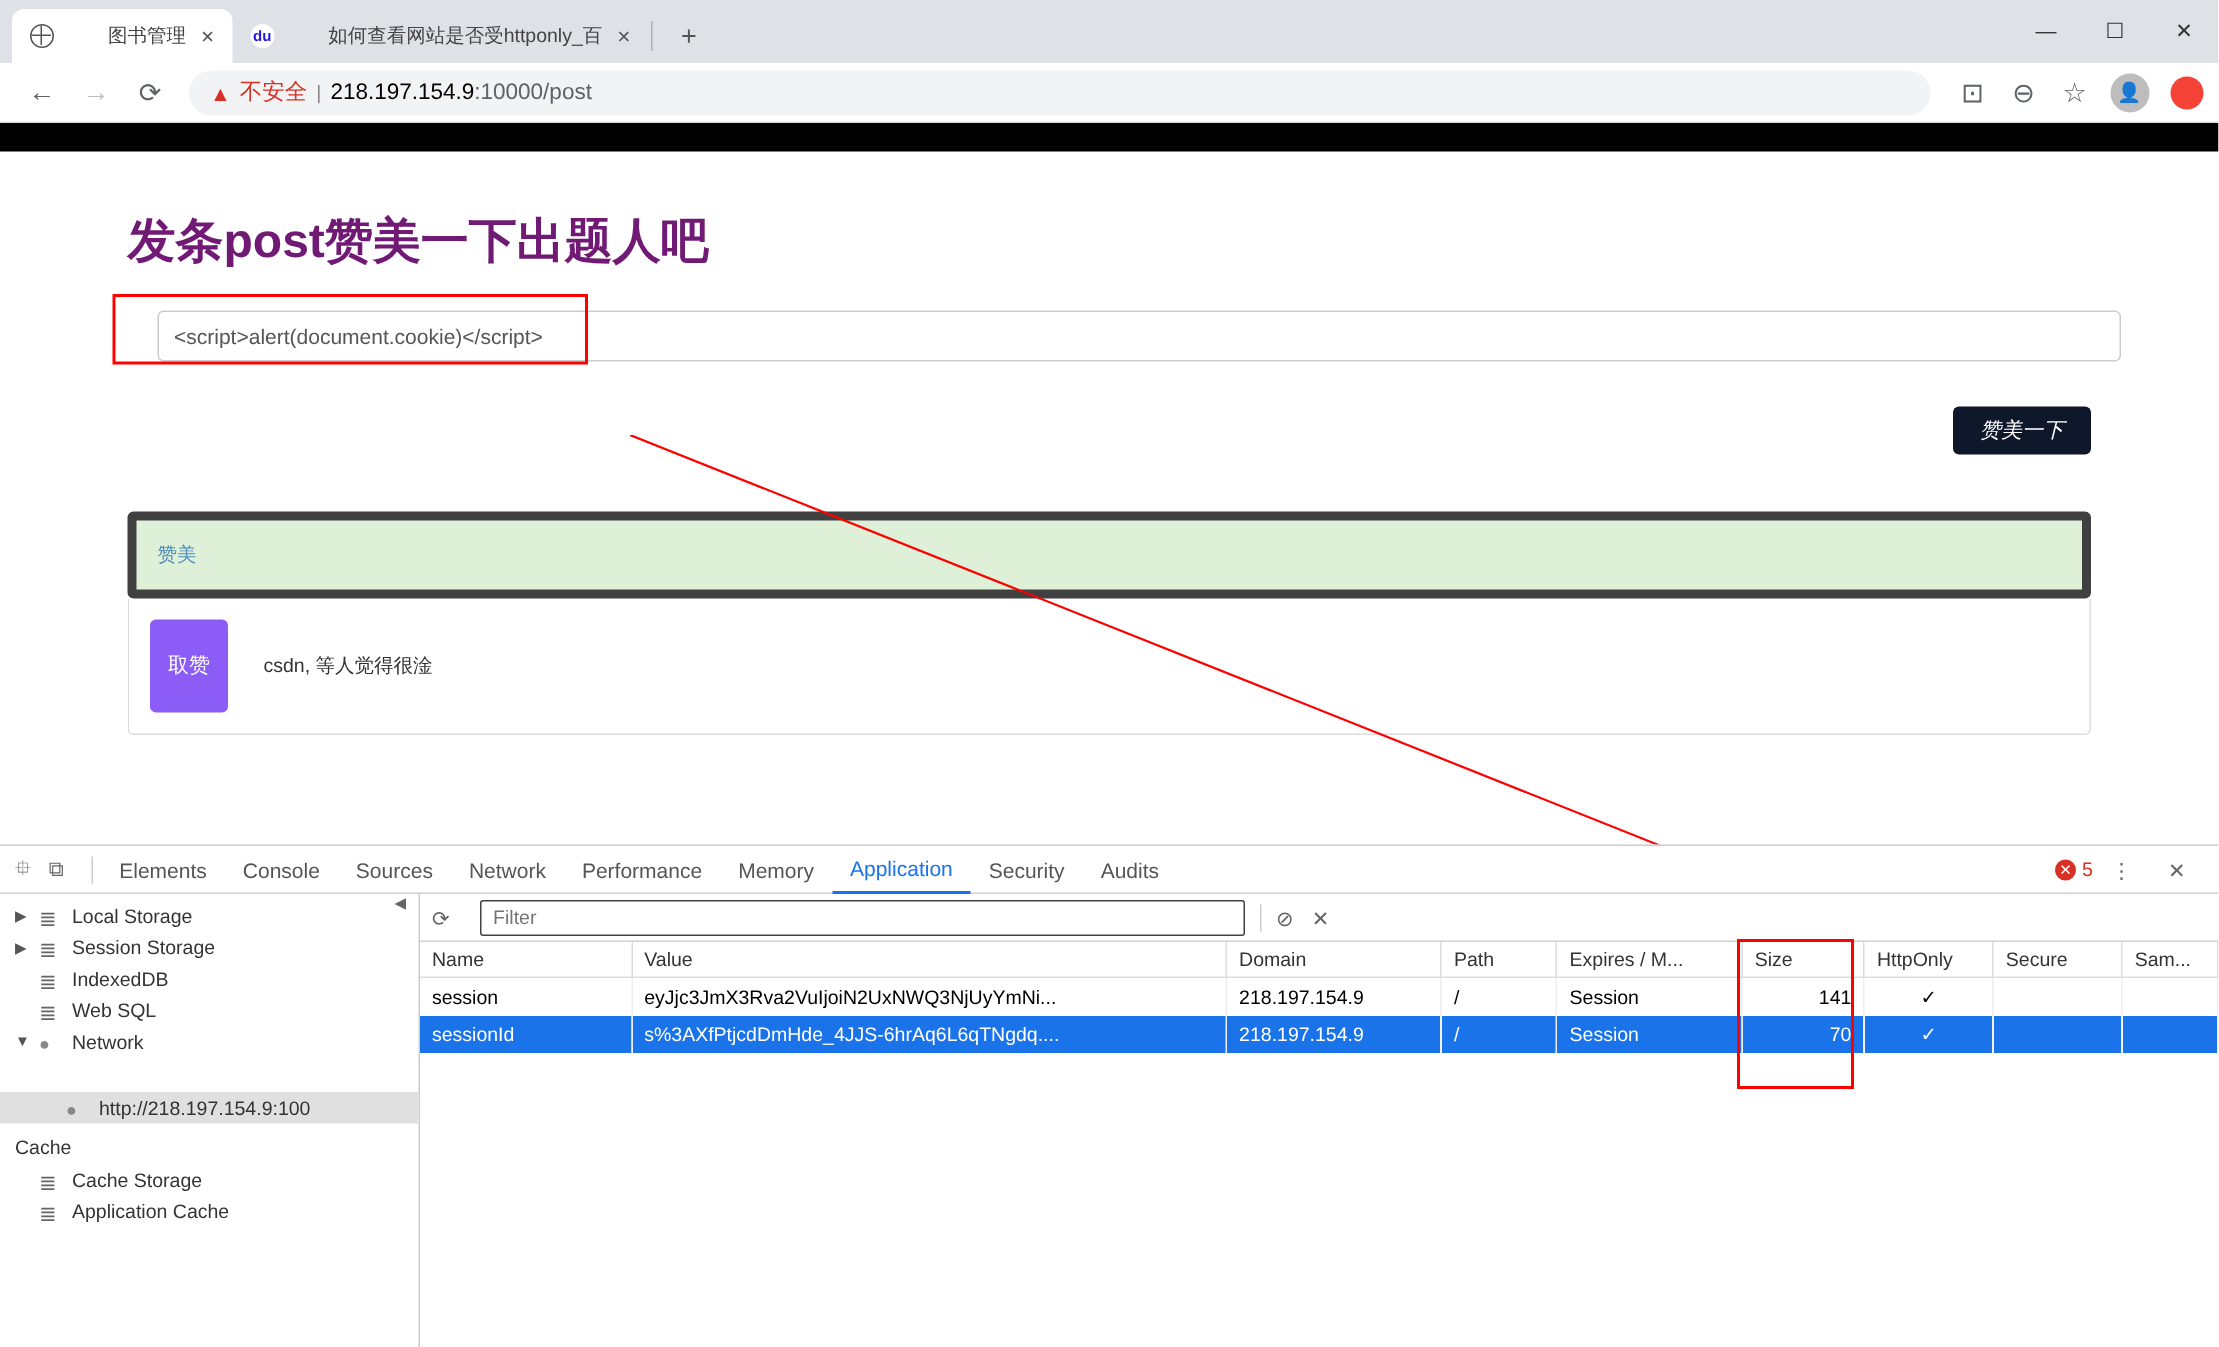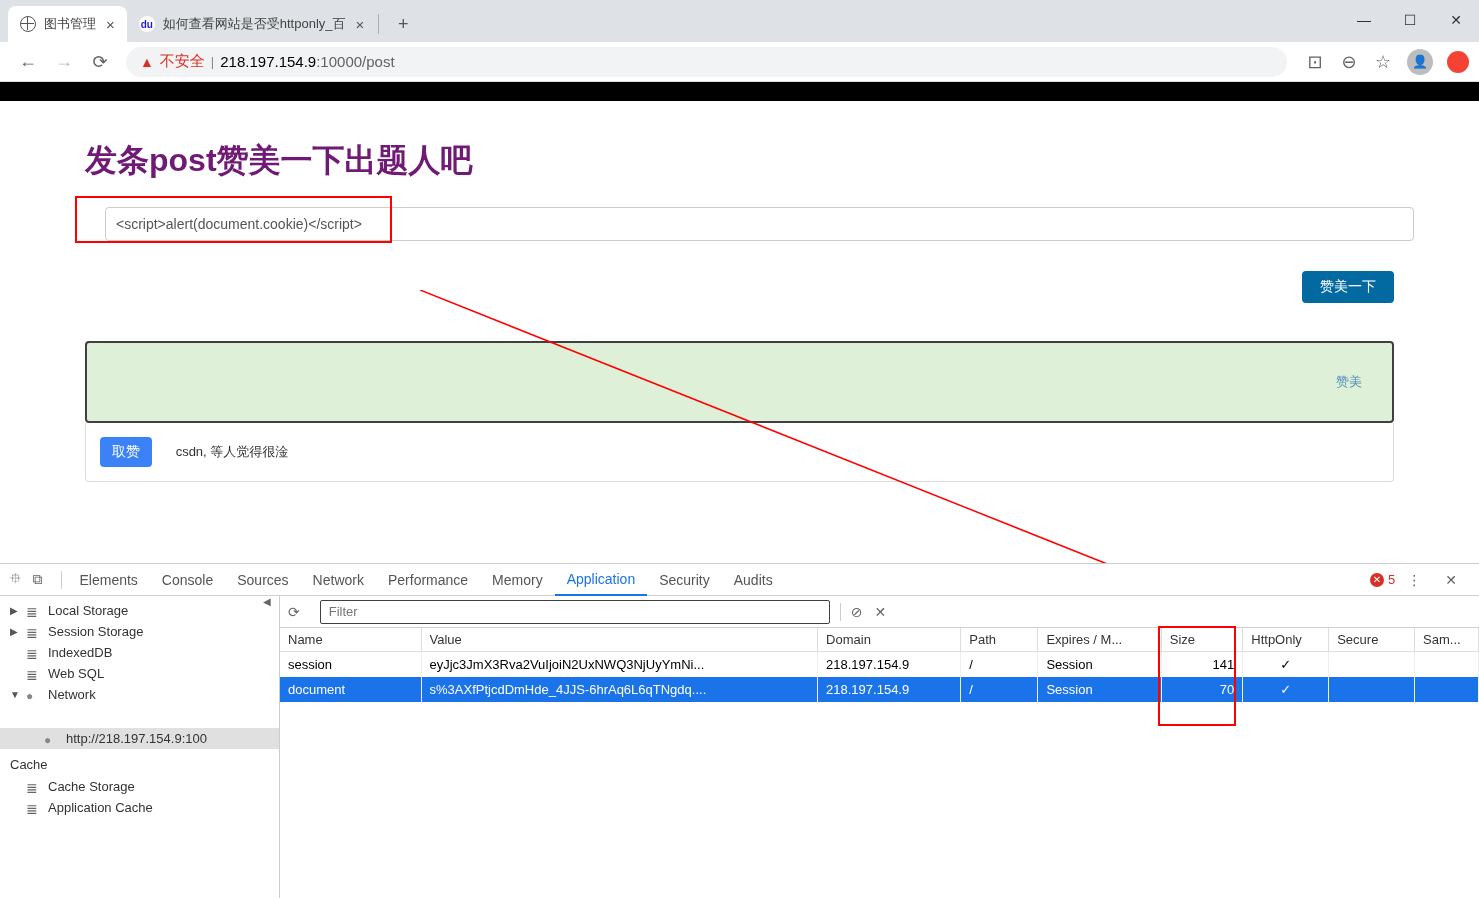--- a/index.html
+++ b/index.html
@@ -11,21 +11,21 @@
 
 
 .tab-bar { height: 42px; background: #dee1e6; display: flex; align-items: flex-end; padding-left: 8px; padding-top: 6px; }
 .tab { height: 36px; display: flex; align-items: center; padding: 0 12px; border-radius: 8px 8px 0 0; margin-right: 0; max-width: 280px; position: relative; }
 .tab.active { background: #fff; }
 .tab-icon { width: 16px; height: 16px; margin-right: 8px; display: inline-block; border-radius: 50%; }
 .tab-icon.globe { border: 1.5px solid #555; position: relative; }
 .tab-icon.globe::after { content: ''; position: absolute; top: 0; left: 6px; width: 0; height: 13px; border-left: 1px solid #555; }
 .tab-icon.globe::before { content: ''; position: absolute; top: 6px; left: 0; width: 13px; height: 0; border-top: 1px solid #555; }
 .tab-icon.baidu { background: #fff; display: flex; align-items: center; justify-content: center; color: #2319dc; font-size: 10px; font-weight: bold; }
-.tab-title { font-size: 13px; color: #444; white-space: nowrap; overflow: hidden; text-overflow: ellipsis; max-width: 200px; }
+.tab-title { font-size: 13px; color: #444; white-space: nowrap; overflow: hidden; text-overflow: ellipsis; max-width: 200px; margin-left: 28px; }
 .tab-close { margin-left: 10px; font-size: 15px; color: #555; }
 .tab-sep { width: 1px; height: 20px; background: #b0b0b0; margin: 0 2px; align-self: center; }
 .new-tab { width: 28px; height: 28px; display: flex; align-items: center; justify-content: center; font-size: 18px; color: #555; margin-left: 8px; align-self: center; }
 
 
 .url-bar { height: 40px; background: #fff; display: flex; align-items: center; padding: 0 10px; border-bottom: 1px solid #ddd; }
 .nav-btn { width: 36px; height: 36px; display: flex; align-items: center; justify-content: center; color: #5f6368; font-size: 18px; }
 .nav-btn.disabled { color: #bdbdbd; }
 .url-field { flex: 1; height: 30px; background: #f1f3f4; border-radius: 15px; display: flex; align-items: center; padding: 0 14px; margin: 0 8px; }
 .warning-icon { color: #d93025; margin-right: 6px; font-size: 14px; }
@@ -43,25 +43,25 @@
 .page-content { background: #fff; position: relative; }
 .black-bar { height: 19px; background: #000; }
 .content-inner { padding: 38px 85px 0; }
 .page-title { font-size: 32px; font-weight: bold; color: #701a75; margin-bottom: 24px; }
 .input-row { position: relative; }
 .text-input { width: 100%; height: 34px; border: 1px solid #ccc; border-radius: 4px; padding: 0 10px; font-size: 14px; color: #555; margin-left: 20px; }
 .red-box { position: absolute; border: 2px solid #ff0000; pointer-events: none; }
 .red-box.box1 { top: -11px; left: -10px; width: 317px; height: 47px; }
 .red-arrow { position: absolute; pointer-events: none; }
 .submit-row { display: flex; justify-content: flex-end; margin-top: 30px; }
-.submit-btn { background: #0369a1; color: #fff; border: none; padding: 7px 18px; border-radius: 4px; font-size: 14px; }
-.alert-success { background: #dff0d8; border: 2px solid #404040; color: #3c763d; padding: 30px; border-radius: 4px; margin-top: 38px; text-align: right; }
+.submit-btn { background: #0f172a; color: #fff; border: none; padding: 7px 18px; border-radius: 4px; font-size: 14px; font-style: italic; }
+.alert-success { background: #dff0d8; border: 6px solid #404040; color: #3c763d; padding: 14px; border-radius: 4px; margin-top: 38px; }
 .alert-success a { color: #4e8ebb; text-decoration: none; }
 .panel-body { border: 1px solid #ddd; border-top: none; padding: 14px; border-radius: 0 0 4px 4px; }
-.cancel-btn { background: #3b82f6; color: #fff; border: none; padding: 6px 12px; border-radius: 4px; font-size: 14px; }
+.cancel-btn { background: #8b5cf6; color: #fff; border: none; padding: 22px 12px; border-radius: 4px; font-size: 14px; }
 .panel-text { color: #333; margin-left: 20px; text-align: right; }
 
 
 .devtools { position: absolute; bottom: 0; left: 0; right: 0; height: 335px; border-top: 1px solid #ccc; background: #fff; display: flex; flex-direction: column; }
 .devtools-tabs { height: 32px; border-bottom: 1px solid #d0d0d0; display: flex; align-items: center; padding: 0 10px; }
 .dt-icon { margin-right: 12px; color: #666; font-size: 14px; }
 .dt-sep { width: 1px; height: 18px; background: #ccc; margin: 0 6px; }
 .dt-tab { padding: 0 12px; height: 32px; display: flex; align-items: center; font-size: 14px; color: #555; cursor: pointer; }
 .dt-tab.active { color: #1a73e8; border-bottom: 2px solid #1a73e8; }
 .dt-right { margin-left: auto; display: flex; align-items: center; gap: 12px; }
@@ -280,21 +280,21 @@
               <td>eyJjc3JmX3Rva2VuIjoiN2UxNWQ3NjUyYmNi...</td>
               <td>218.197.154.9</td>
               <td>/</td>
               <td>Session</td>
               <td class="right">141</td>
               <td class="center">✓</td>
               <td class="center"></td>
               <td></td>
             </tr>
             <tr class="selected">
-              <td>document</td>
+              <td>sessionId</td>
               <td>s%3AXfPtjcdDmHde_4JJS-6hrAq6L6qTNgdq....</td>
               <td>218.197.154.9</td>
               <td>/</td>
               <td>Session</td>
               <td class="right">70</td>
               <td class="center">✓</td>
               <td class="center"></td>
               <td></td>
             </tr>
           </tbody>

